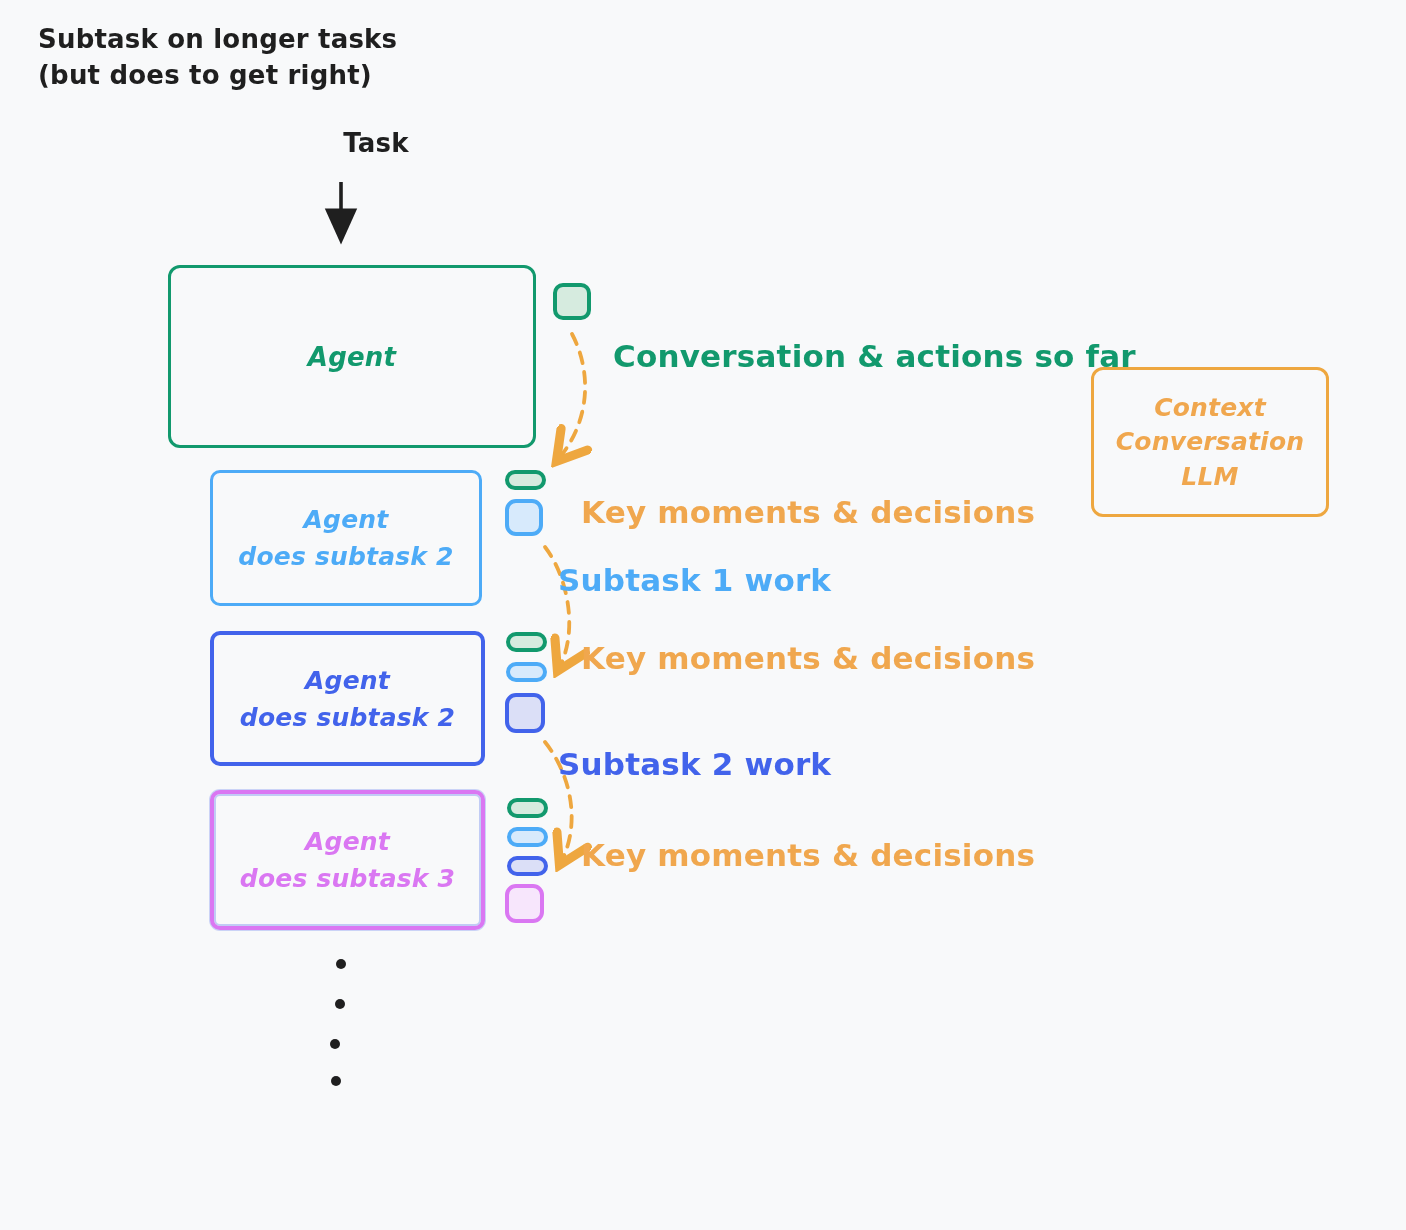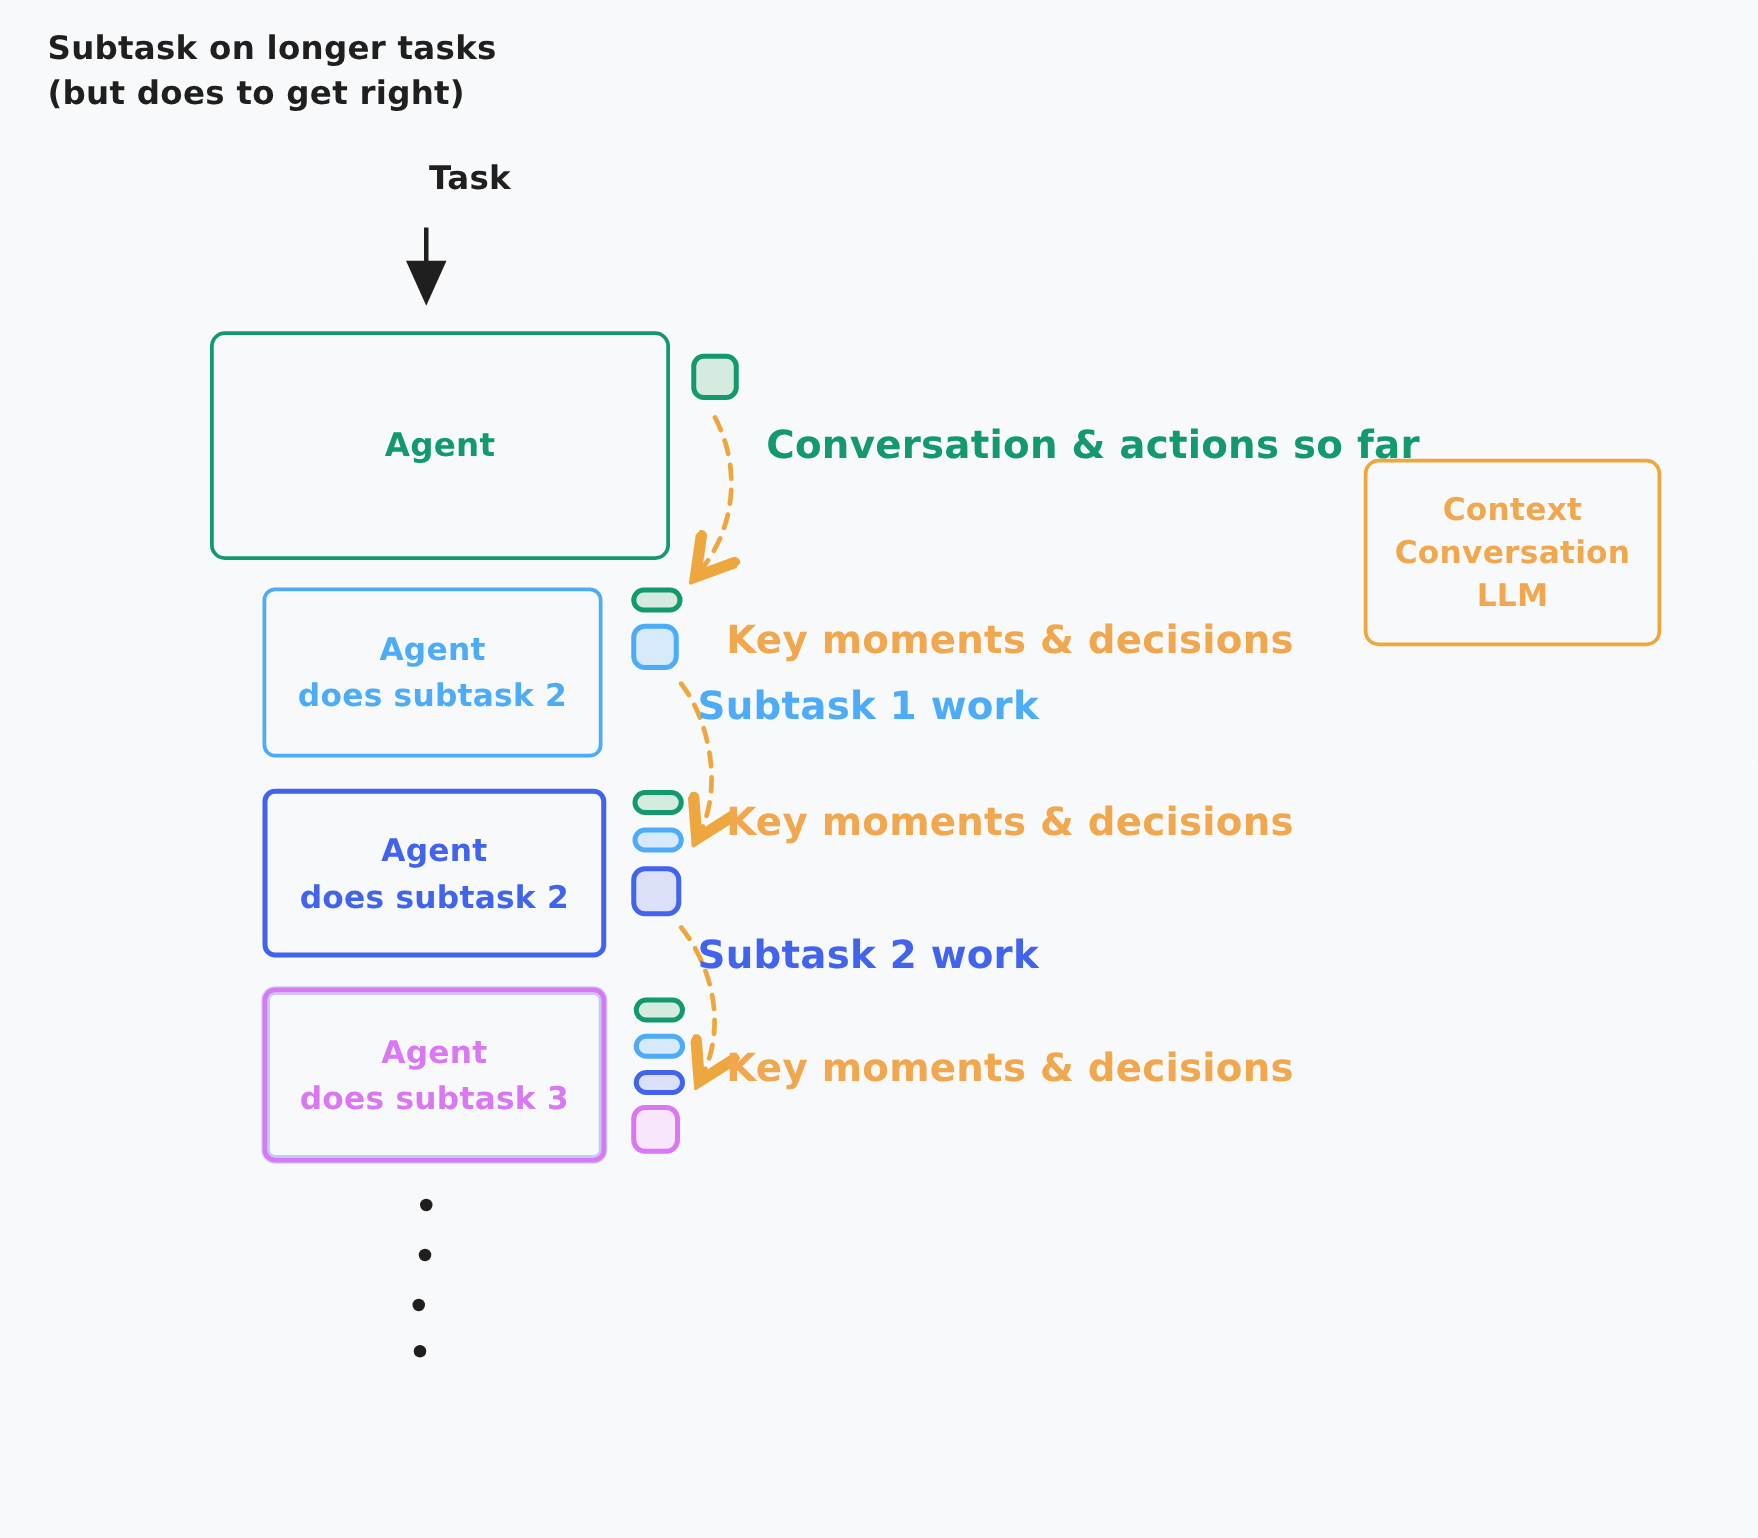--- a/index.html
+++ b/index.html
@@ -17,21 +17,21 @@
 
   
   .page-title{left:38px;top:22px;font-size:26px;line-height:1.38;color:#1f1f1f;}
   .task-label{left:338px;top:128px;transform:translateX(-50%);font-size:26px;color:#1f1f1f;margin-left:38px;}
 
   
   .node{
     display:flex;flex-direction:column;align-items:center;justify-content:center;
     text-align:center;border-radius:12px;background:#f8f9fa;
   }
-  .node .l{display:block;}
+  .node .l{display:block;font-style:italic;}
   .node-main{left:168px;top:265px;width:362px;height:177px;border:3.5px solid #12996d;color:#12996d;font-size:26px;gap:44px;}
   .node-sub1{left:210px;top:470px;width:266px;height:130px;border:3.5px solid #4dabf7;color:#4dabf7;font-size:25px;gap:8px;border-radius:10px;}
   .node-sub2{left:210px;top:631px;width:267px;height:127px;border:4px solid #4263eb;color:#4263eb;font-size:25px;gap:8px;border-radius:10px;}
   .node-sub3{left:210px;top:790px;width:267px;height:132px;border:4px solid #da77f2;color:#da77f2;font-size:25px;gap:8px;border-radius:10px;
              box-shadow:inset 0 0 0 2px rgba(66,99,235,.30), 0 0 0 1px rgba(66,99,235,.25);}
   .node-llm{left:1063px;top:367px;width:232px;height:144px;border:3.5px solid #eea73f;color:#f0a74e;font-size:25px;gap:7px;line-height:1.1;margin-left:28px;}
 
   
   .chip{border-radius:10px;box-sizing:border-box;}
   .chip.green{border:4px solid #12996d;background:#d6ebdf;}
@@ -51,21 +51,21 @@
   .chip-s3-b{left:507px;top:827px;}
   .chip-s3-i{left:507px;top:856px;}
   .chip-s3-work{left:505px;top:884px;width:39px;height:39px;border-radius:11px;}
 
   
   .lbl{font-size:31px;white-space:nowrap;margin-top:48px;}
   .lbl-conv{left:613px;top:290px;color:#12996d;}
   .lbl-key1{left:581px;top:446px;color:#f0a74e;}
   .lbl-key2{left:581px;top:592px;color:#f0a74e;}
   .lbl-key3{left:581px;top:789px;color:#f0a74e;}
-  .lbl-w1{left:558px;top:499px;color:#4dabf7;}
+  .lbl-w1{left:558px;top:514px;color:#4dabf7;}
   .lbl-w2{left:558px;top:698px;color:#4263eb;}
 
   
   .dot{position:absolute;width:10px;height:10px;border-radius:50%;background:#1f1f1f;}
   .dot:nth-of-type(1){left:336px;top:959px;}
   .dot:nth-of-type(2){left:335px;top:999px;}
   .dot:nth-of-type(3){left:330px;top:1039px;}
   .dot:nth-of-type(4){left:331px;top:1076px;}
 
   svg.overlay{position:absolute;left:0;top:0;pointer-events:none;}

